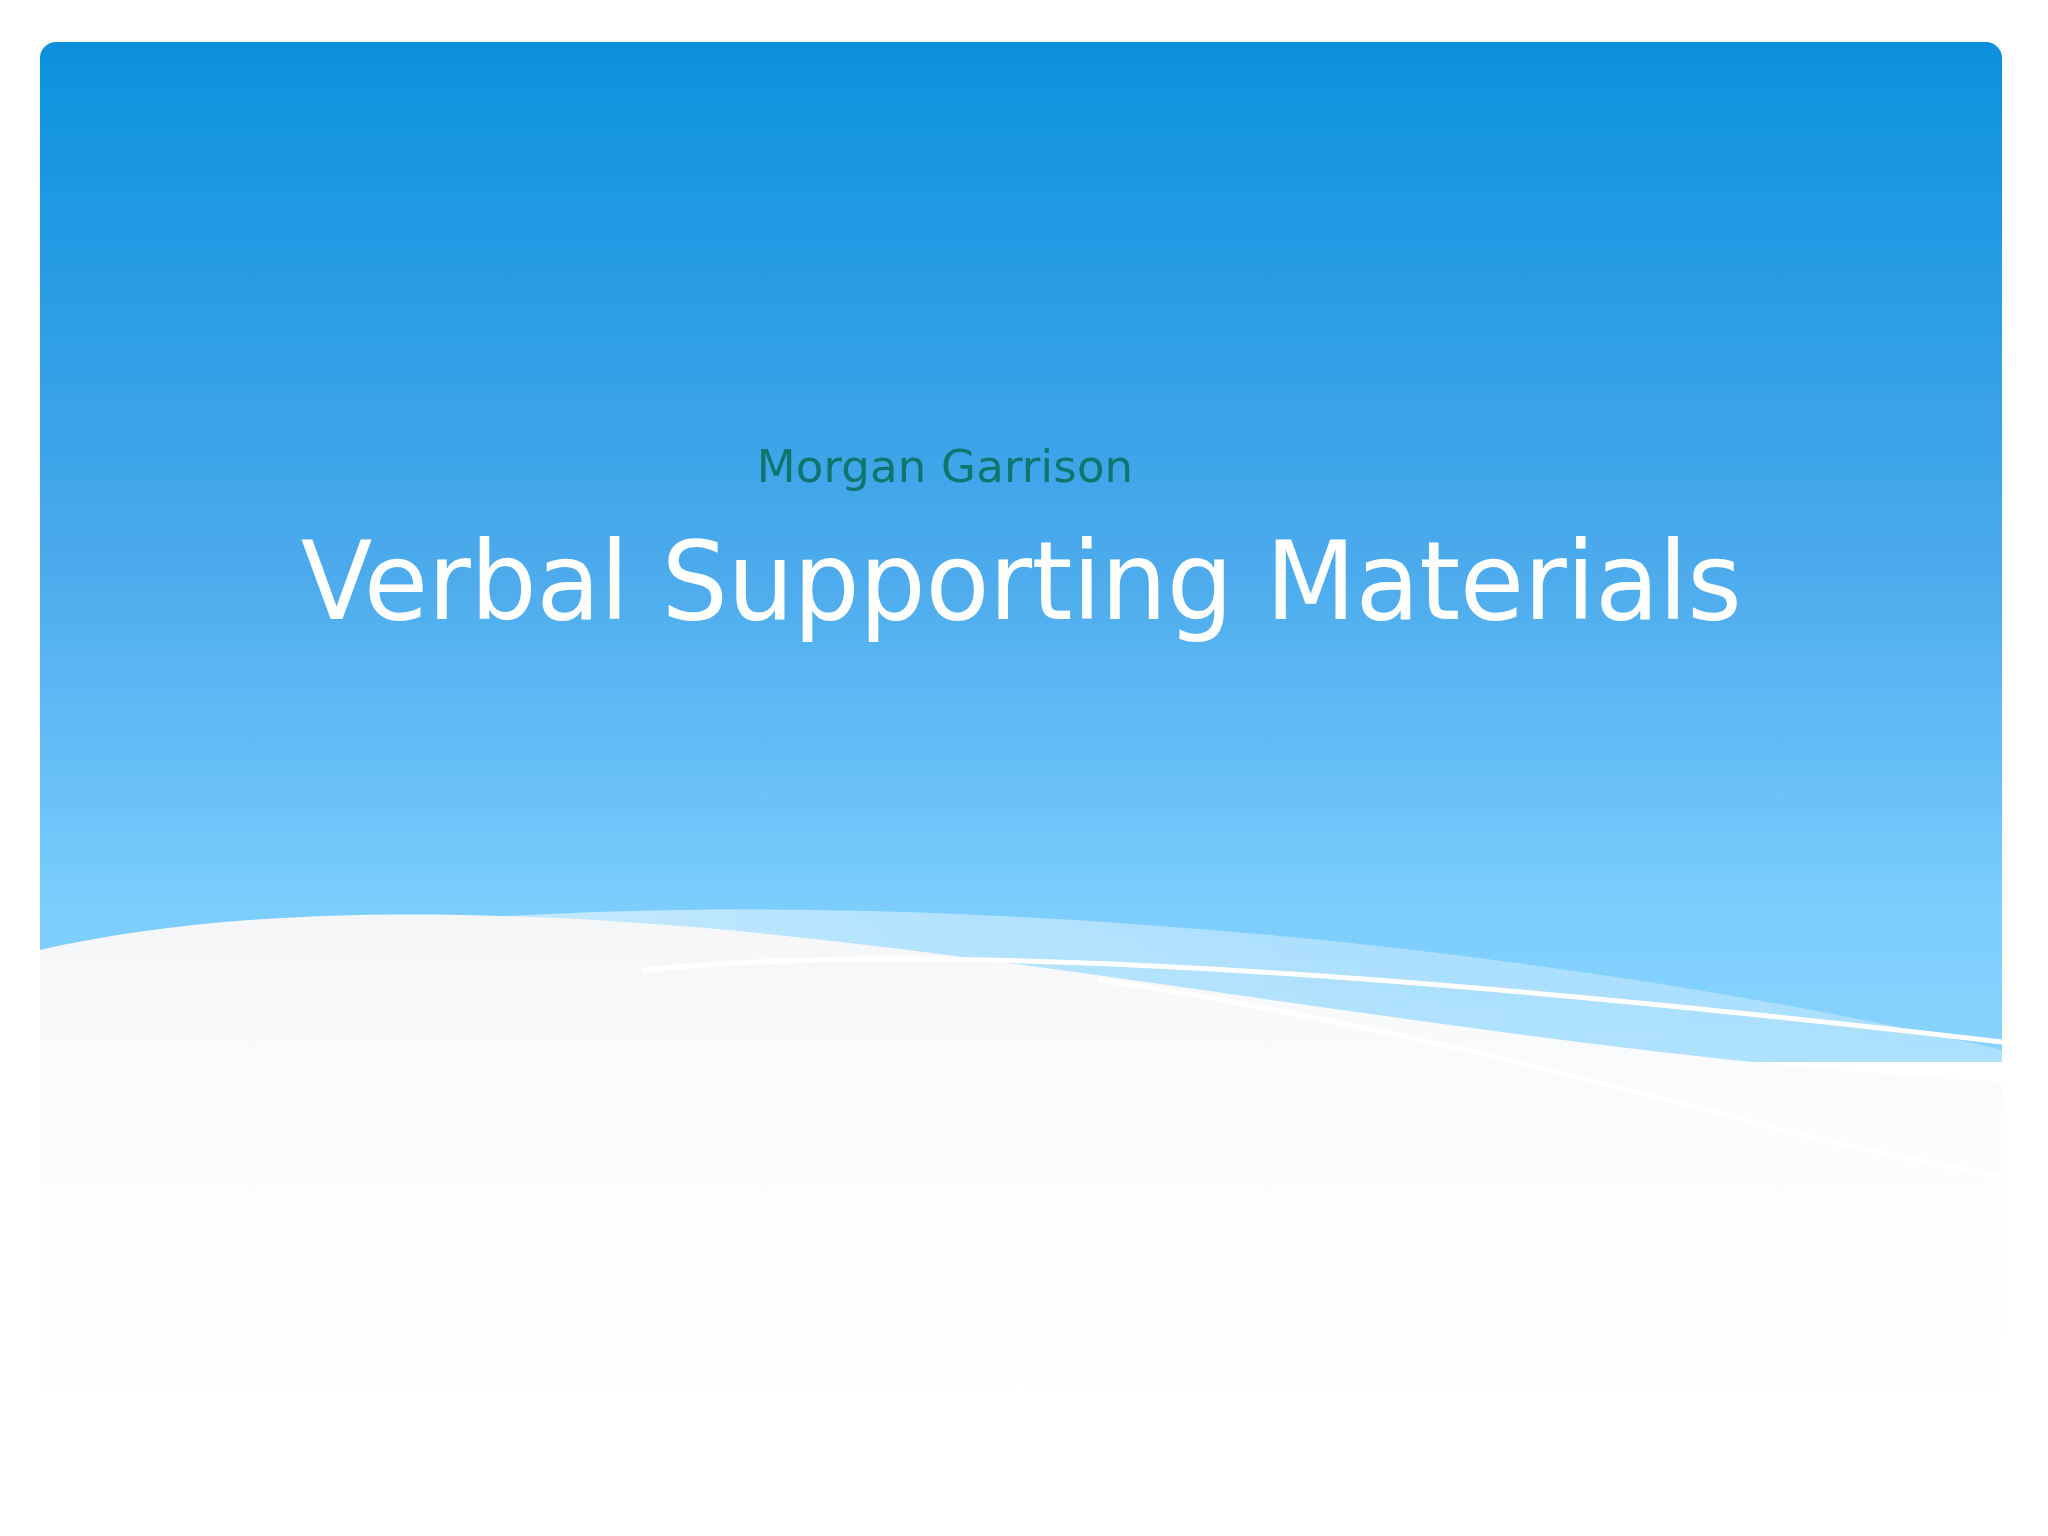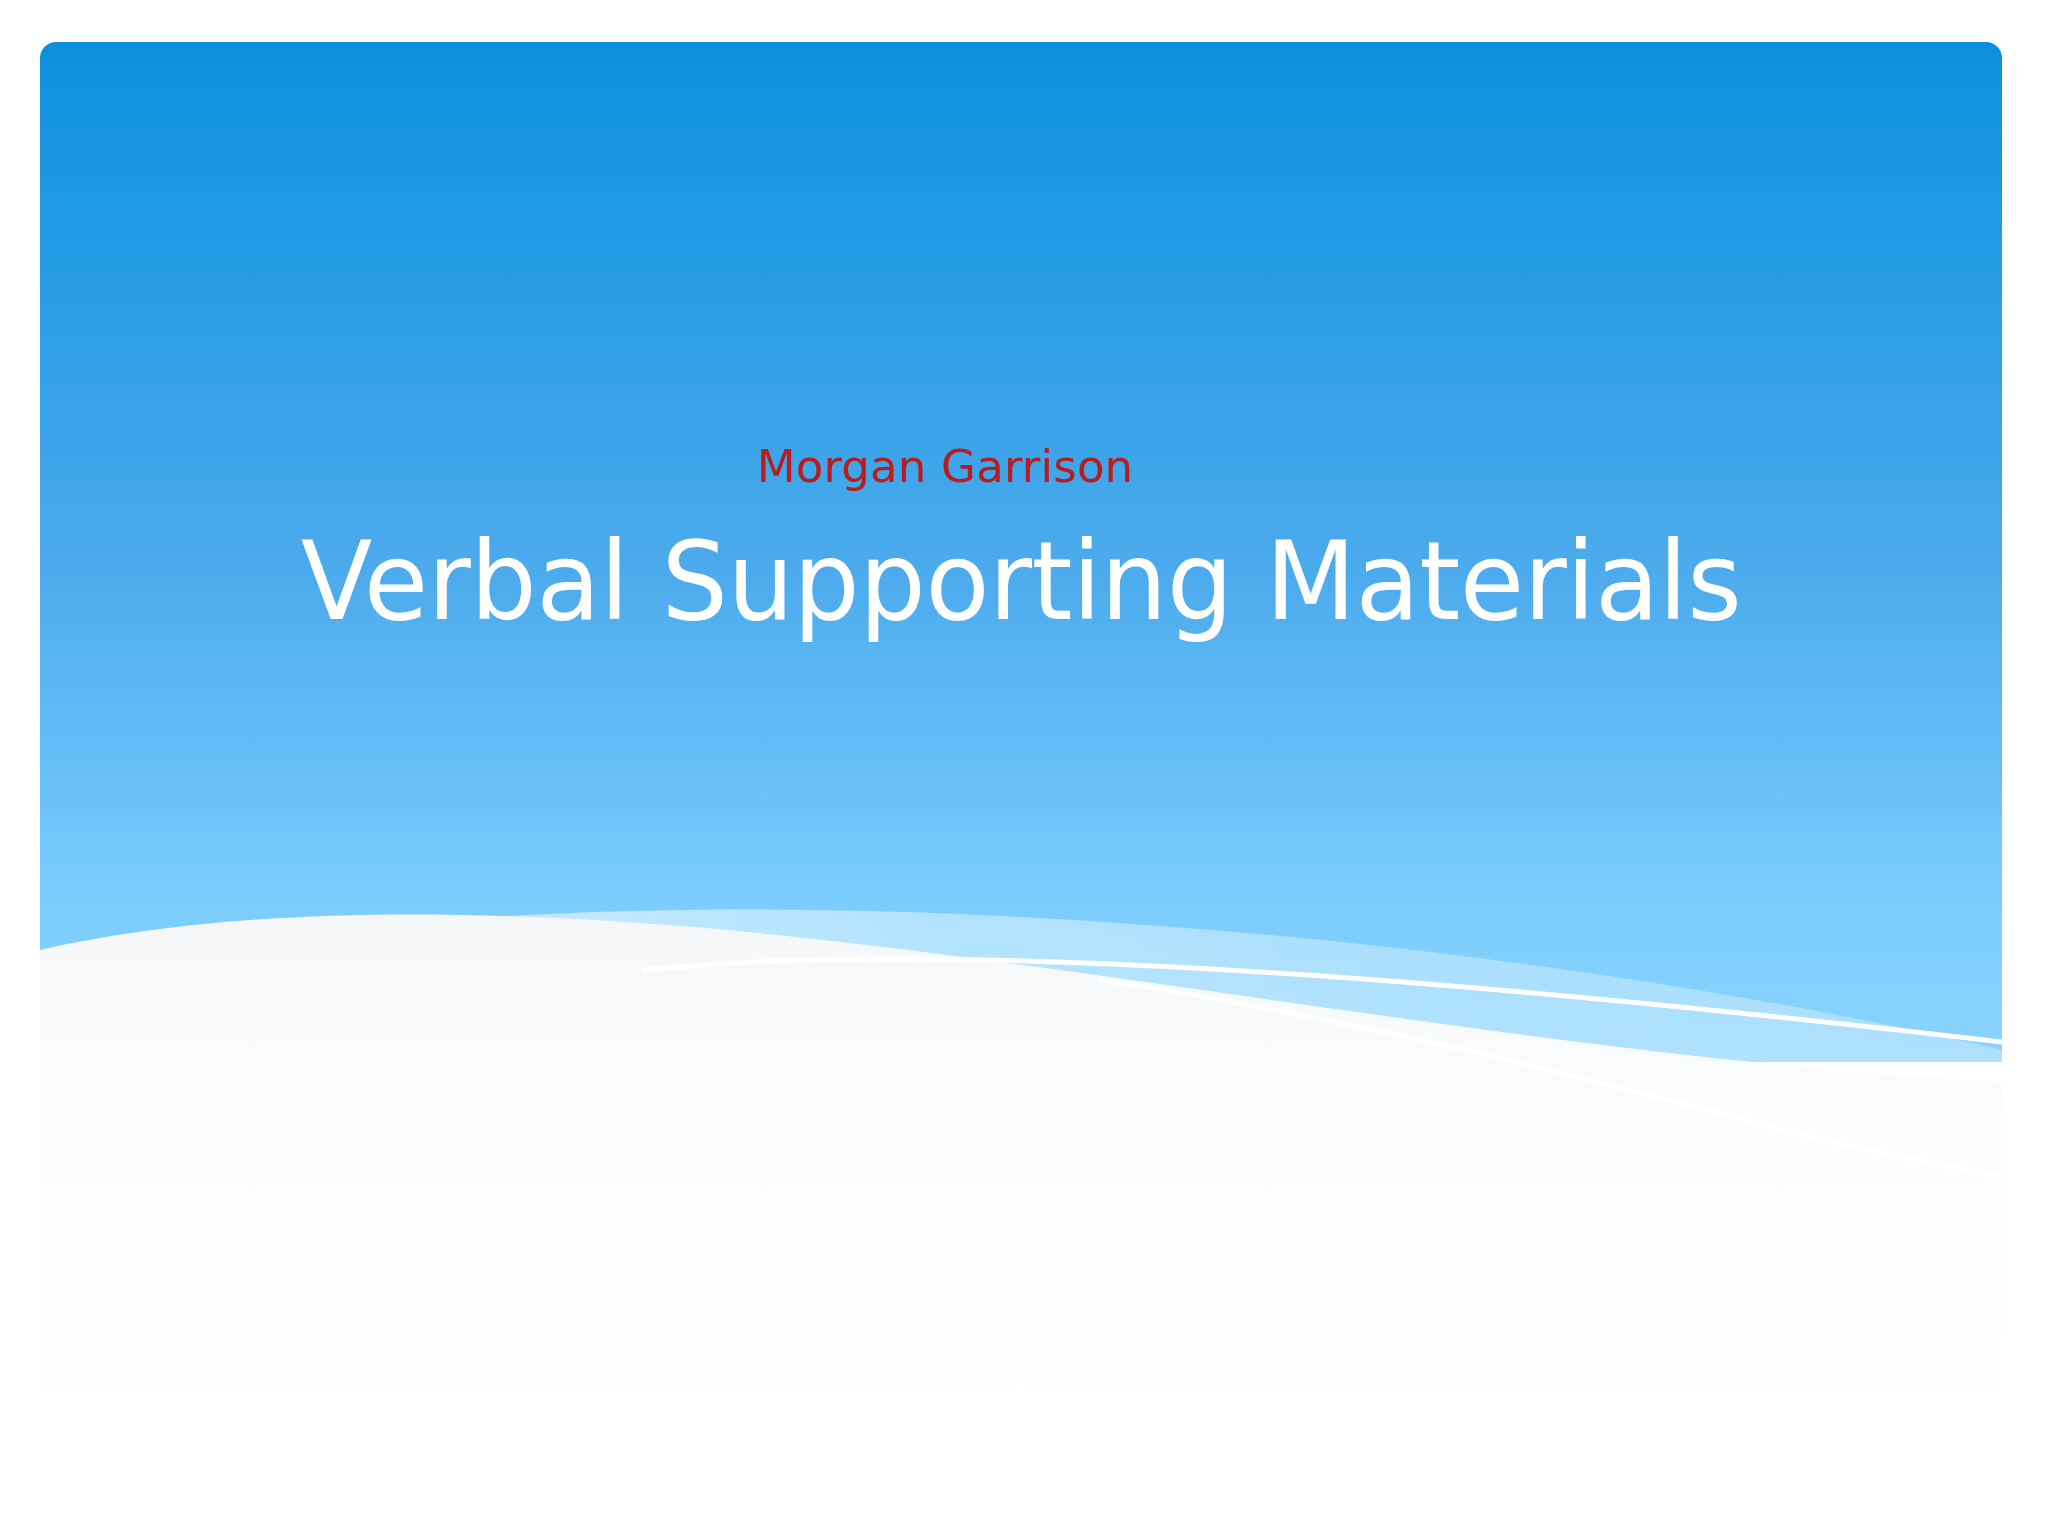--- a/index.html
+++ b/index.html
@@ -71,21 +71,21 @@
     width: 1962px;
     height: 1020px;
   }
 
   .subtitle {
     position: absolute;
     left: 0;
     top: 400px;
     width: 1810px;
     text-align: center;
-    color: #b91c1c;
+    color: #0f766e;
     font-family: "DejaVu Sans", sans-serif;
     font-weight: 400;
     font-size: 45px;
     letter-spacing: 0.2px;
     line-height: 1.1;
     white-space: nowrap;
   }
 
   .title {
     position: absolute;

